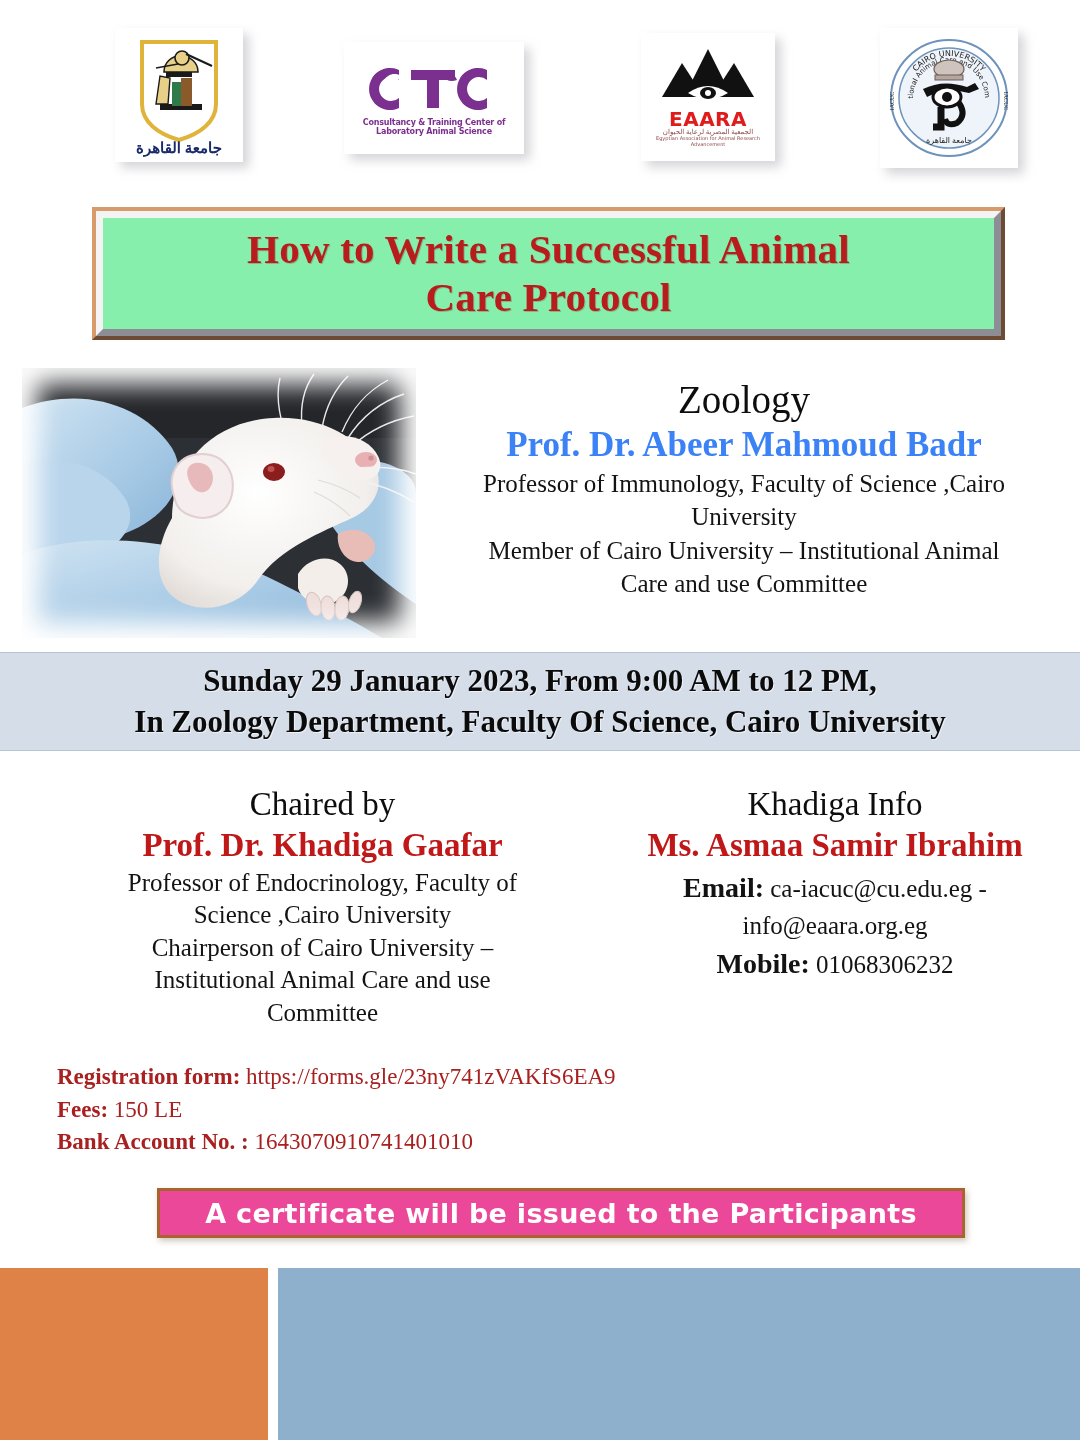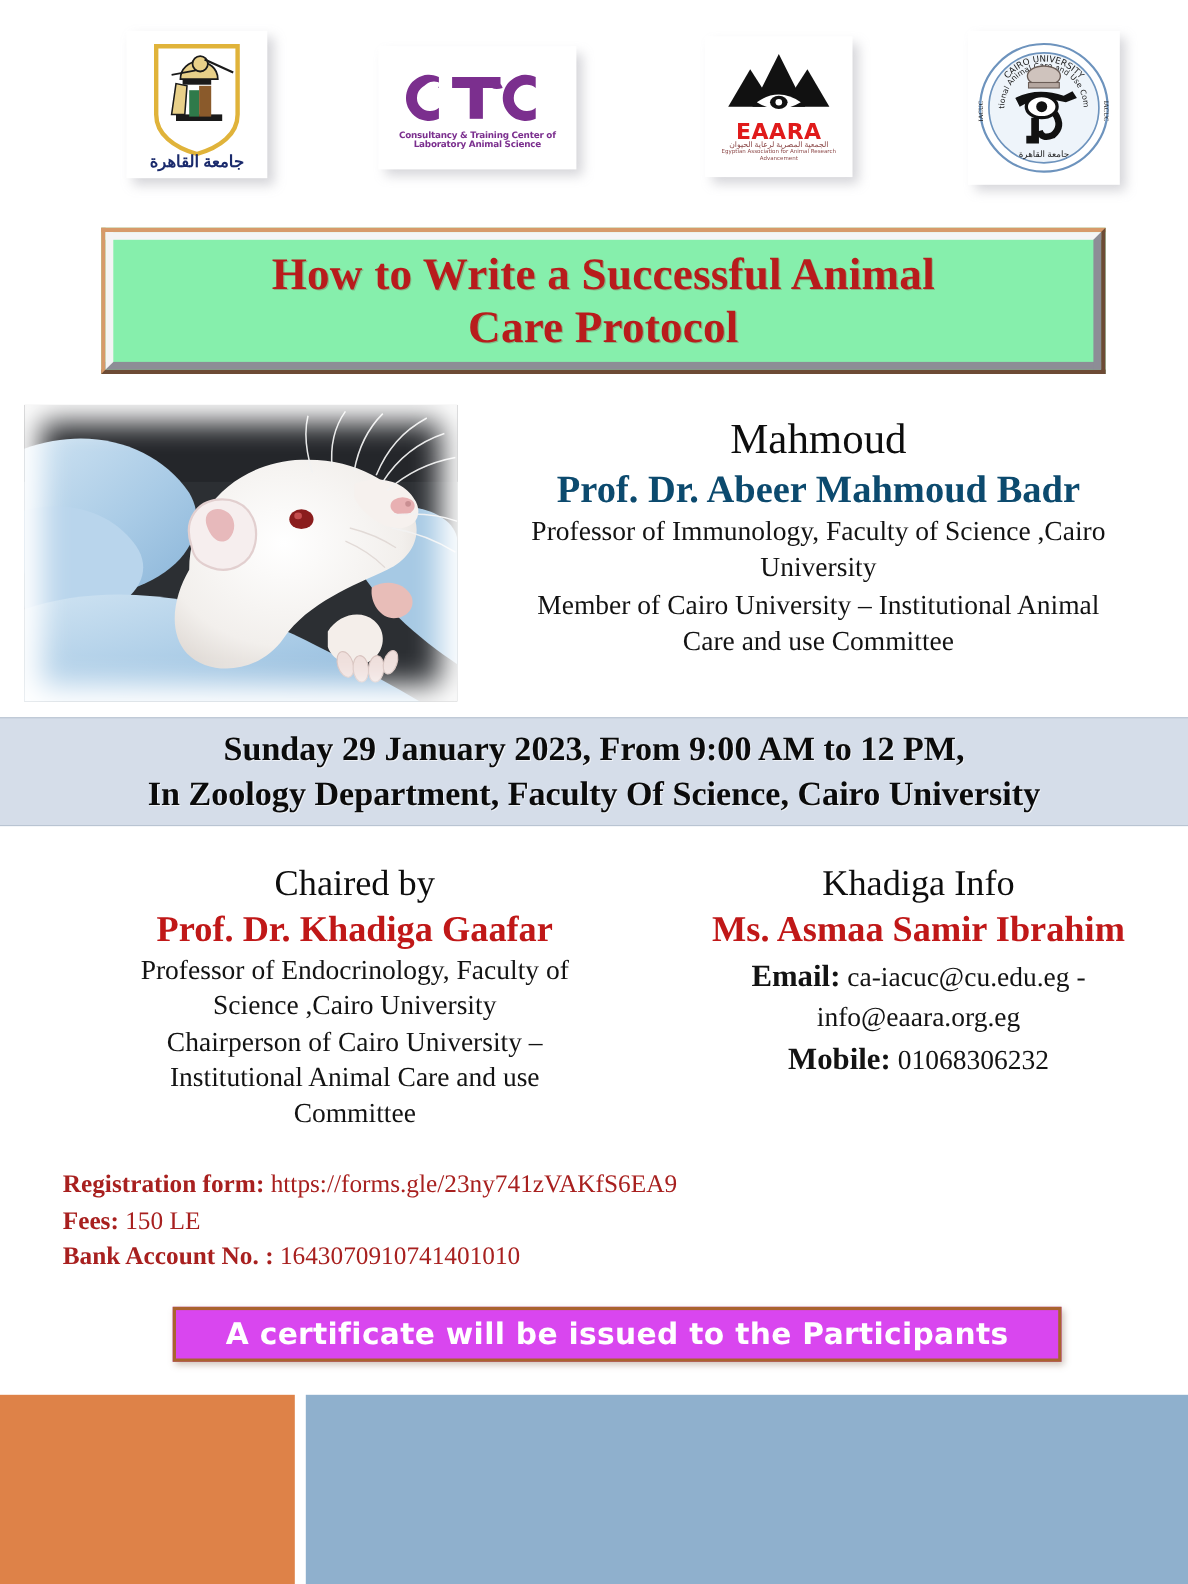--- a/index.html
+++ b/index.html
@@ -63,21 +63,21 @@
     box-shadow:inset 0 0 26px 16px #ffffff;
     pointer-events:none;
   }
 
   
   .speaker{
     position:absolute;left:440px;top:378px;width:608px;
     text-align:center;
   }
   .label-big{font-size:39px;color:#0d0d0d;line-height:1.12;}
-  .name-red{font-size:35px;color:#0c4a6e;font-weight:bold;line-height:1.2;margin-top:2px;}
+  .name-red{font-size:35px;color:#3b82f6;font-weight:bold;line-height:1.2;margin-top:2px;}
   .detail{font-size:25px;color:#131313;line-height:1.22;margin-top:3px;}
 
   
   .date-banner{
     position:absolute;left:0;top:652px;width:1080px;height:99px;
     background:#d5dde9;
     border-top:1px solid #b9c4d2;
     border-bottom:1px solid #b9c4d2;
     box-sizing:border-box;
     display:flex;flex-direction:column;justify-content:center;
@@ -97,21 +97,21 @@
   .contact-line .k{font-size:28px;font-weight:bold;}
 
   
   .reg{position:absolute;left:57px;top:1061px;width:800px;text-align:left;}
   .reg-line{color:#a8201f;font-size:23px;font-weight:bold;line-height:1.42;}
   .reg-line .v{font-weight:normal;}
 
   
   .cert{
     position:absolute;left:157px;top:1188px;width:808px;height:50px;
-    background:#d946ef;
+    background:#ec4899;
     border:3px solid #a9632e;
     box-sizing:border-box;
     display:flex;align-items:center;justify-content:center;
     box-shadow:2px 3px 6px rgba(120,90,60,.35);
   }
   .cert-text{
     color:#ffffff;font-family:"DejaVu Sans", sans-serif;
     font-size:27px;font-weight:bold;letter-spacing:.3px;
   }
 
@@ -272,21 +272,21 @@
         <ellipse cx="306" cy="240" rx="7" ry="12" transform="rotate(-6 306 240)"></ellipse>
         <ellipse cx="320" cy="240" rx="7" ry="12" transform="rotate(6 320 240)"></ellipse>
         <ellipse cx="333" cy="234" rx="6" ry="11" transform="rotate(18 333 234)"></ellipse>
       </g>
       <path d="M316 166 C330 158 346 162 352 174 C356 184 348 194 336 194 C324 194 314 180 316 166 Z" fill="#e8bdb8"></path>
     </svg>
     <div class="photo-mask"></div>
   </div>
 
   <div class="speaker">
-    <div class="label-big">Mahmoud</div>
+    <div class="label-big">Zoology</div>
     <div class="name-red">Prof. Dr. Abeer Mahmoud Badr</div>
     <div class="detail">Professor of Immunology, Faculty of Science ,Cairo</div>
     <div class="detail">University</div>
     <div class="detail">Member of Cairo University – Institutional Animal</div>
     <div class="detail">Care and use Committee</div>
   </div>
 
   <div class="date-banner">
     <div class="date-line">Sunday 29 January 2023, From 9:00 AM to 12 PM,</div>
     <div class="date-line">In Zoology Department, Faculty Of Science, Cairo University</div>

